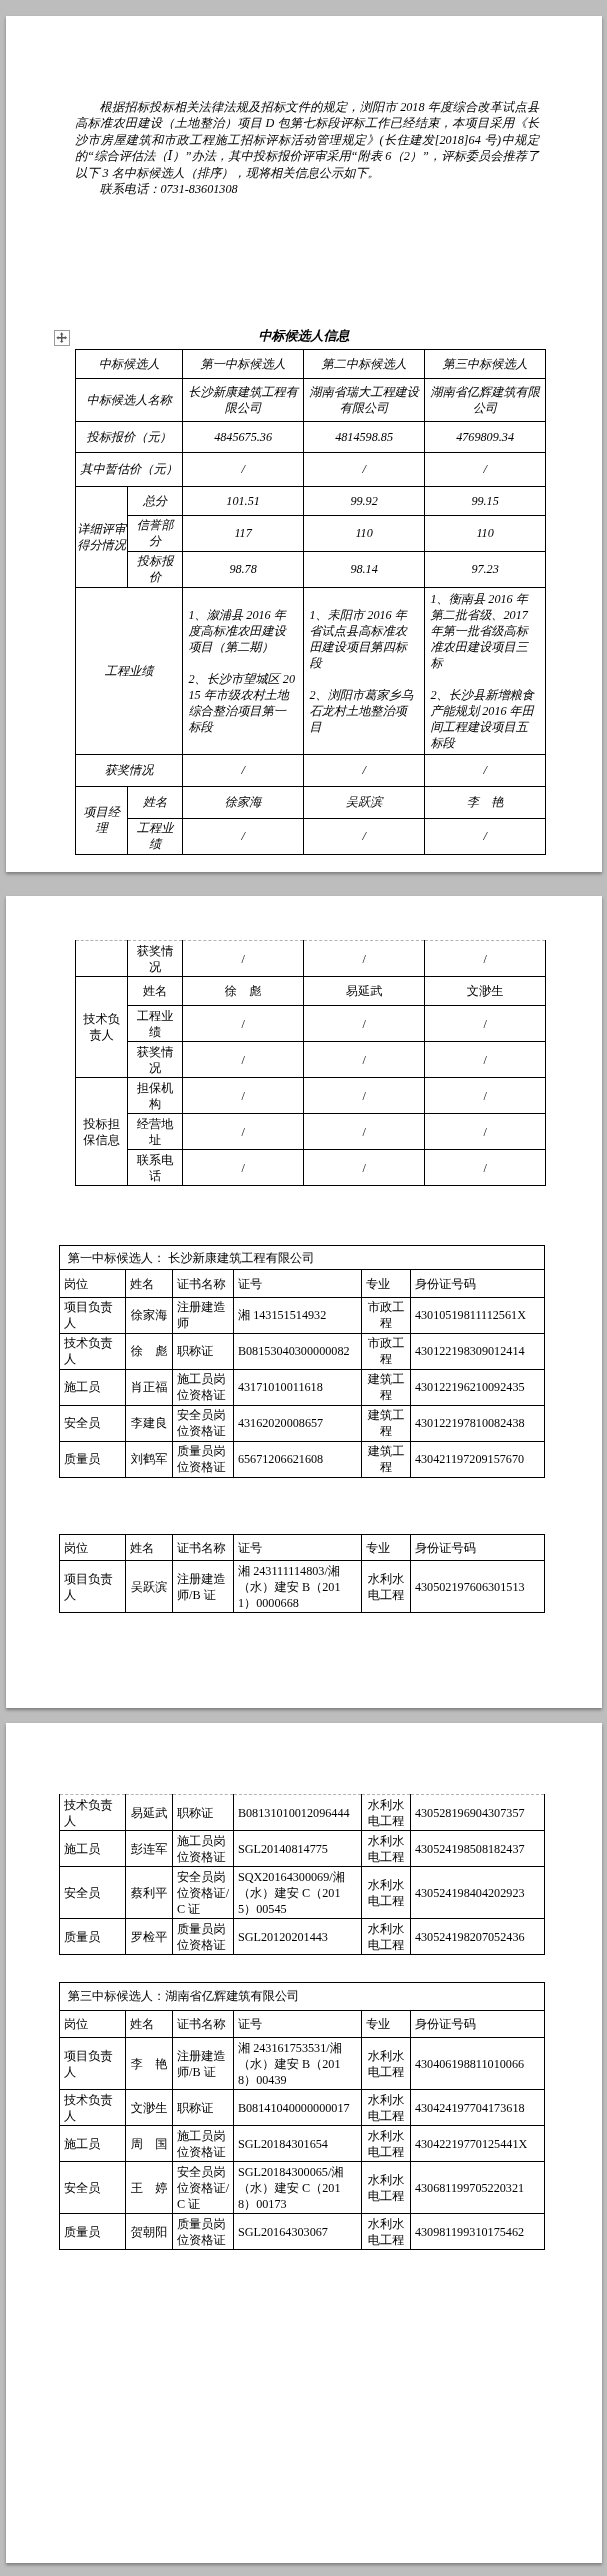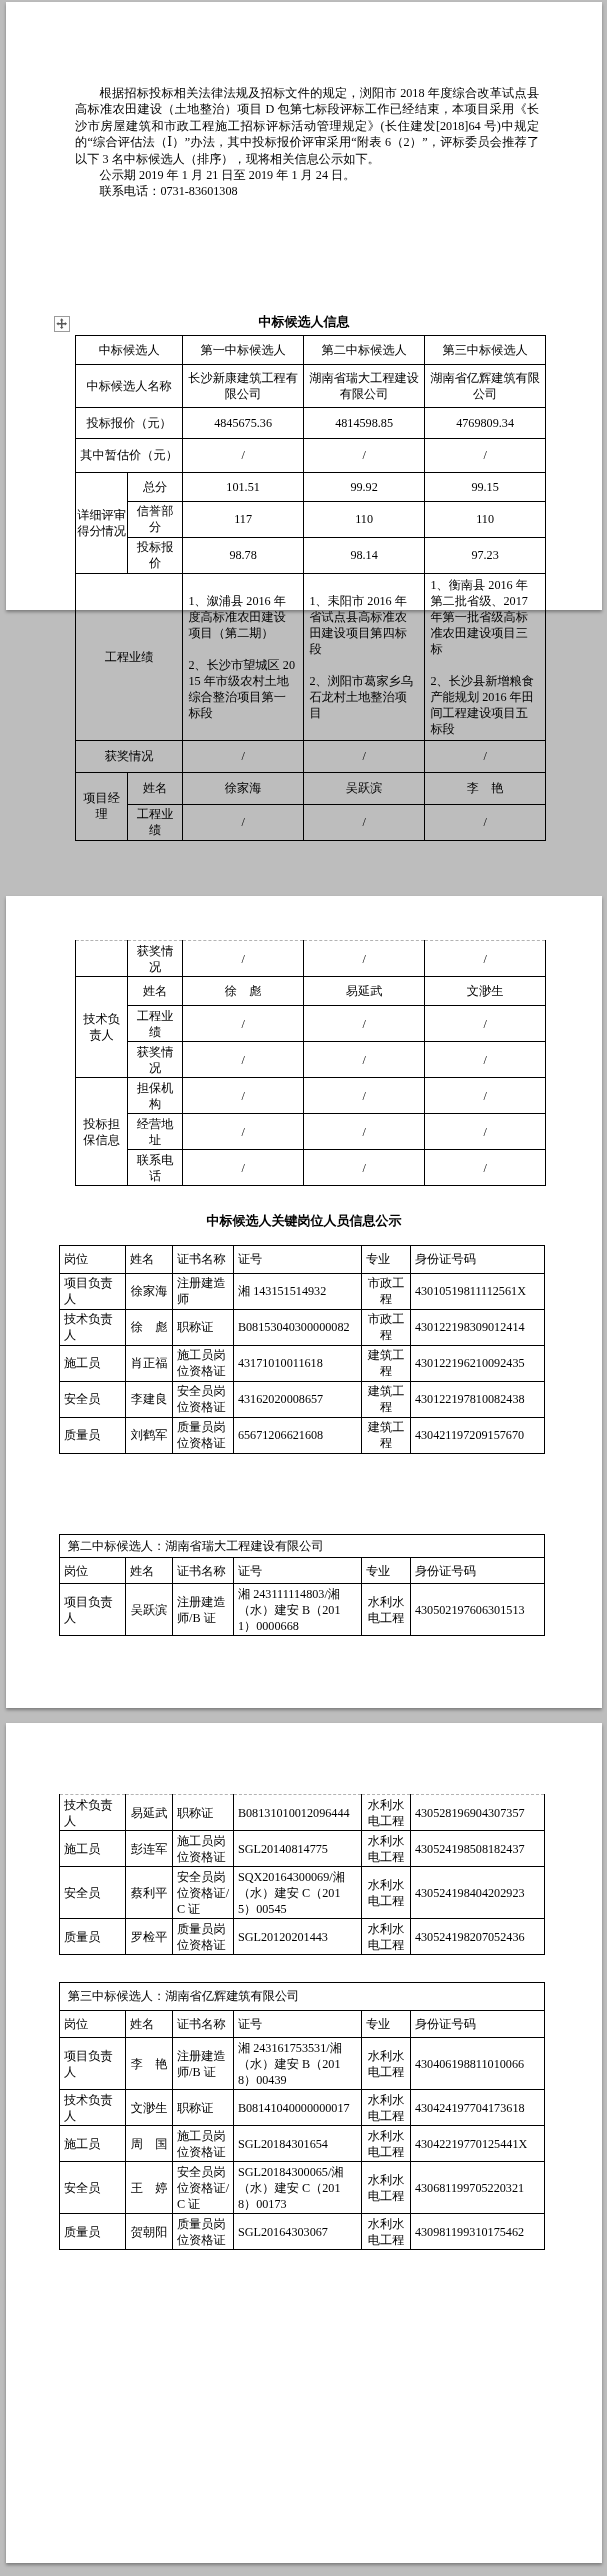--- a/index.html
+++ b/index.html
@@ -1,20 +1,20 @@
 <!DOCTYPE html>
 <html style="font-size:12.2px"><head>
 <meta charset="utf-8">
 <style>
   html,body{margin:0;padding:0;}
   body{width:608px;height:2576px;background:#bdbdbd;position:relative;
        font-family:"Liberation Serif","DejaVu Serif",serif;color:#000;}
   .page{position:absolute;left:6.1px;width:596px;background:#ffffff;
         box-shadow:0 1.5px 3.1px rgba(0,0,0,.35);}
-  .page1{top:2px;height:608px;}
+  .page1{top:16px;height:856px;font-style:italic;}
   .page2{top:896px;height:812px;}
   .page3{top:1723px;height:840px;}
 
   .intro{position:absolute;left:69px;width:464px;top:83px;font-size:12.2px;line-height:16.4px;}
   .intro p{margin:0;}
   .ind{text-indent:24.4px;text-align:justify;}
   .ct{padding-left:24.4px;}
 
   .doc-title{position:absolute;left:0;width:100%;text-align:center;
              font-size:13px;font-weight:700;}
@@ -44,21 +44,20 @@
   .cap{text-align:left;padding-left:7.6px;}
   .c-pos,.c-cert,.c-no,.c-id{text-align:left;}
   .dashed-top tr:first-child td{border-top:0.8px dashed #b3b3b3;}
 </style>
 </head>
 <body>
 
 <div class="page page1">
   <div class="intro">
     <p class="ind">根据招标投标相关法律法规及招标文件的规定，浏阳市 2018 年度综合改革试点县高标准农田建设（土地整治）项目 D 包第七标段评标工作已经结束，本项目采用《长沙市房屋建筑和市政工程施工招标评标活动管理规定》(长住建发[2018]64 号)中规定的“综合评估法（Ⅰ）”办法，其中投标报价评审采用“附表 6（2）”，评标委员会推荐了以下 3 名中标候选人（排序），现将相关信息公示如下。</p>
-    <p class="ind">公示期 2019 年 1 月 21 日至 2019 年 1 月 24 日。</p>
     <p class="ct">联系电话：0731-83601308</p>
   </div>
 
   <div class="doc-title t1-title">中标候选人信息</div>
 
   <div class="move-handle">
     <svg width="11.4" height="11.4" viewBox="0 0 16 16">
       <path d="M8 0.5 L10.5 3.5 H9 V7 H12.5 V5.5 L15.5 8 L12.5 10.5 V9 H9 V12.5 H10.5 L8 15.5 L5.5 12.5 H7 V9 H3.5 V10.5 L0.5 8 L3.5 5.5 V7 H7 V3.5 H5.5 Z" fill="#555"></path>
     </svg>
   </div>
@@ -205,32 +204,34 @@
     </tr>
     <tr style="height:29px">
       <td>联系电话</td>
       <td>/</td>
       <td>/</td>
       <td>/</td>
     </tr>
   </tbody>
     </table>
 
-  <div class="doc-title t2-title">中标候选人关键岗位人员信息公示</div>
 
   <table class="pt pt1">
     <colgroup>
         <col style="width:66px">
         <col style="width:47px">
         <col style="width:61px">
         <col style="width:128px">
         <col style="width:49px">
         <col style="width:134px">
       </colgroup>
     <tbody>
+        <tr style="height:24.4px">
+      <td colspan="6" class="cap">第一中标候选人： 长沙新康建筑工程有限公司</td>
+    </tr>
     <tr style="height:27.5px">
       <td class="c-pos">岗位</td>
       <td class="c-pos">姓名</td>
       <td class="c-pos">证书名称</td>
       <td class="c-pos">证号</td>
       <td class="c-pos">专业</td>
       <td class="c-pos">身份证号码</td>
     </tr>
     <tr style="height:34px">
       <td class="c-pos">项目负责人</td>
@@ -278,23 +279,20 @@
   <table class="pt pt2a">
     <colgroup>
         <col style="width:66px">
         <col style="width:47px">
         <col style="width:61px">
         <col style="width:128px">
         <col style="width:49px">
         <col style="width:134px">
       </colgroup>
     <tbody>
-        <tr style="height:23px">
-      <td colspan="6" class="cap">第二中标候选人：湖南省瑞大工程建设有限公司</td>
-    </tr>
     <tr style="height:26px">
       <td class="c-pos">岗位</td>
       <td class="c-pos">姓名</td>
       <td class="c-pos">证书名称</td>
       <td class="c-pos">证号</td>
       <td class="c-pos">专业</td>
       <td class="c-pos">身份证号码</td>
     </tr>
     <tr style="height:47px">
       <td class="c-pos">项目负责人</td>

